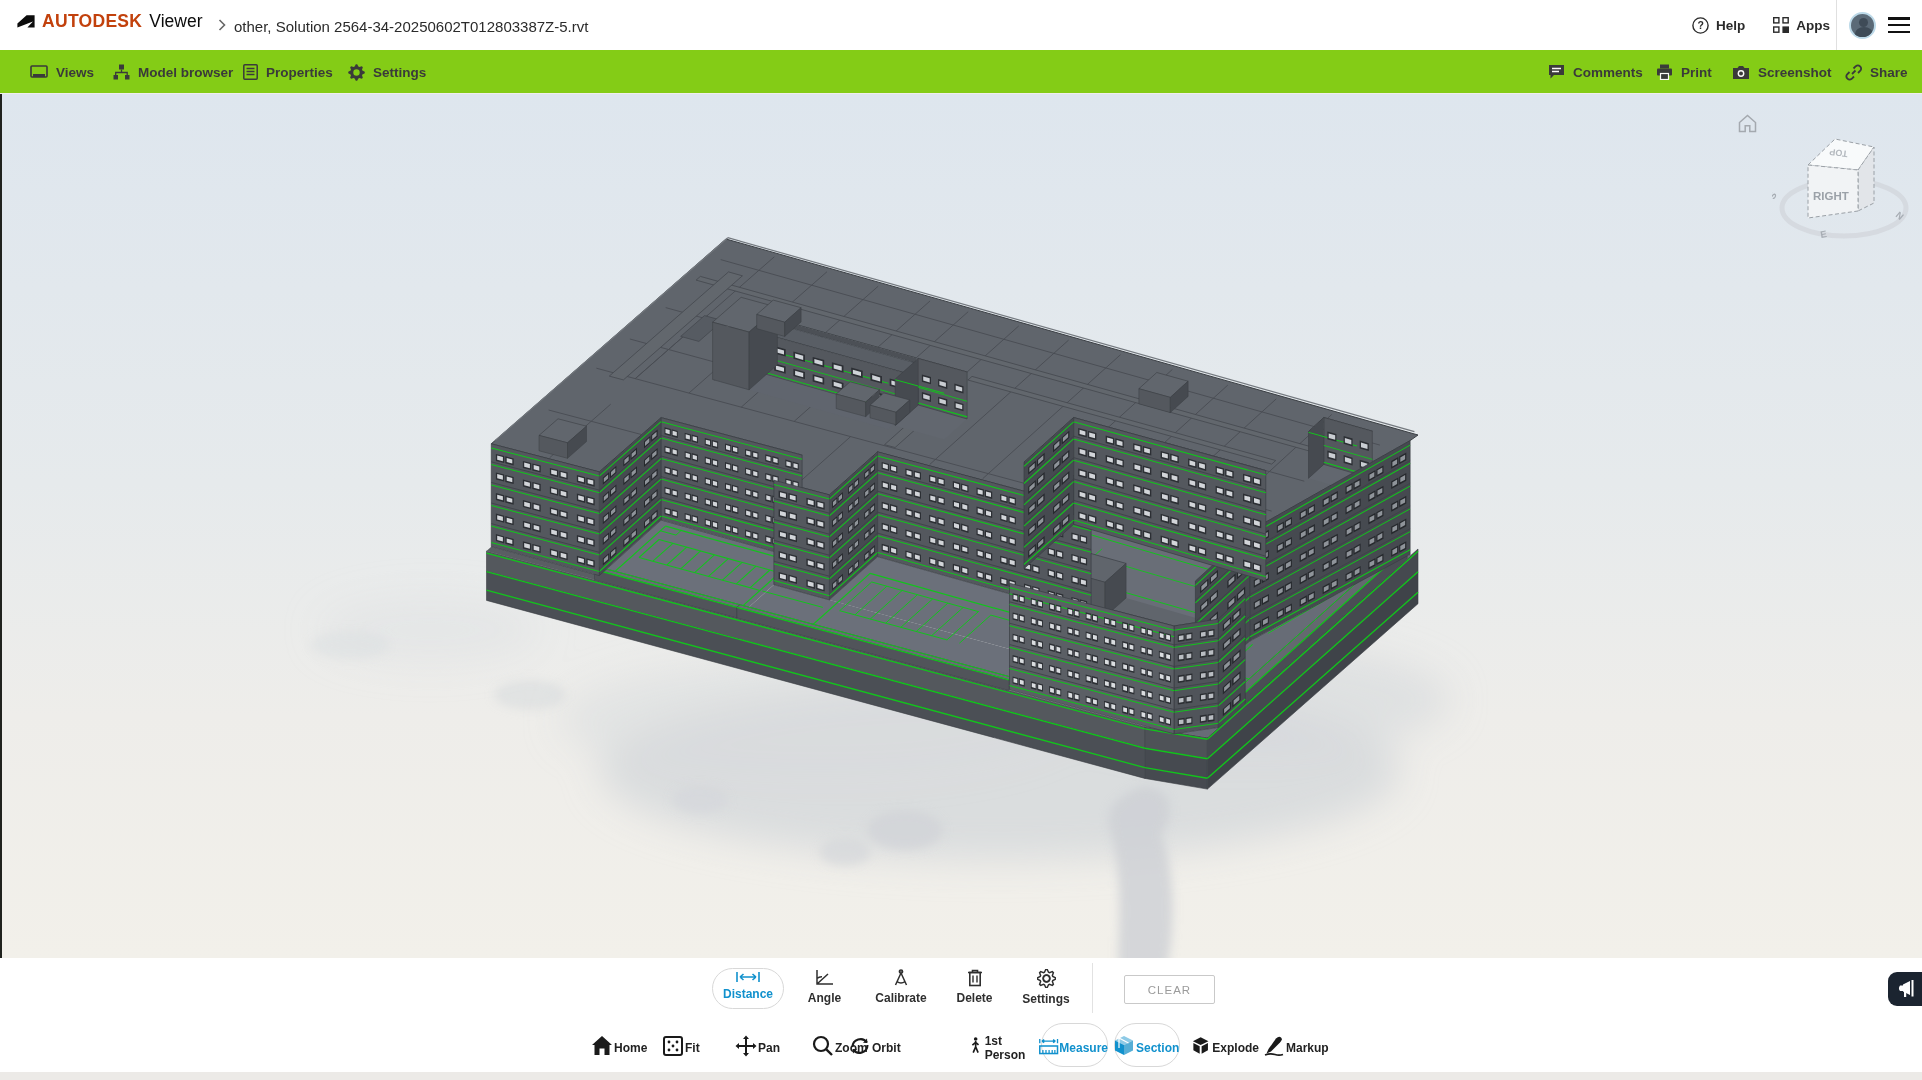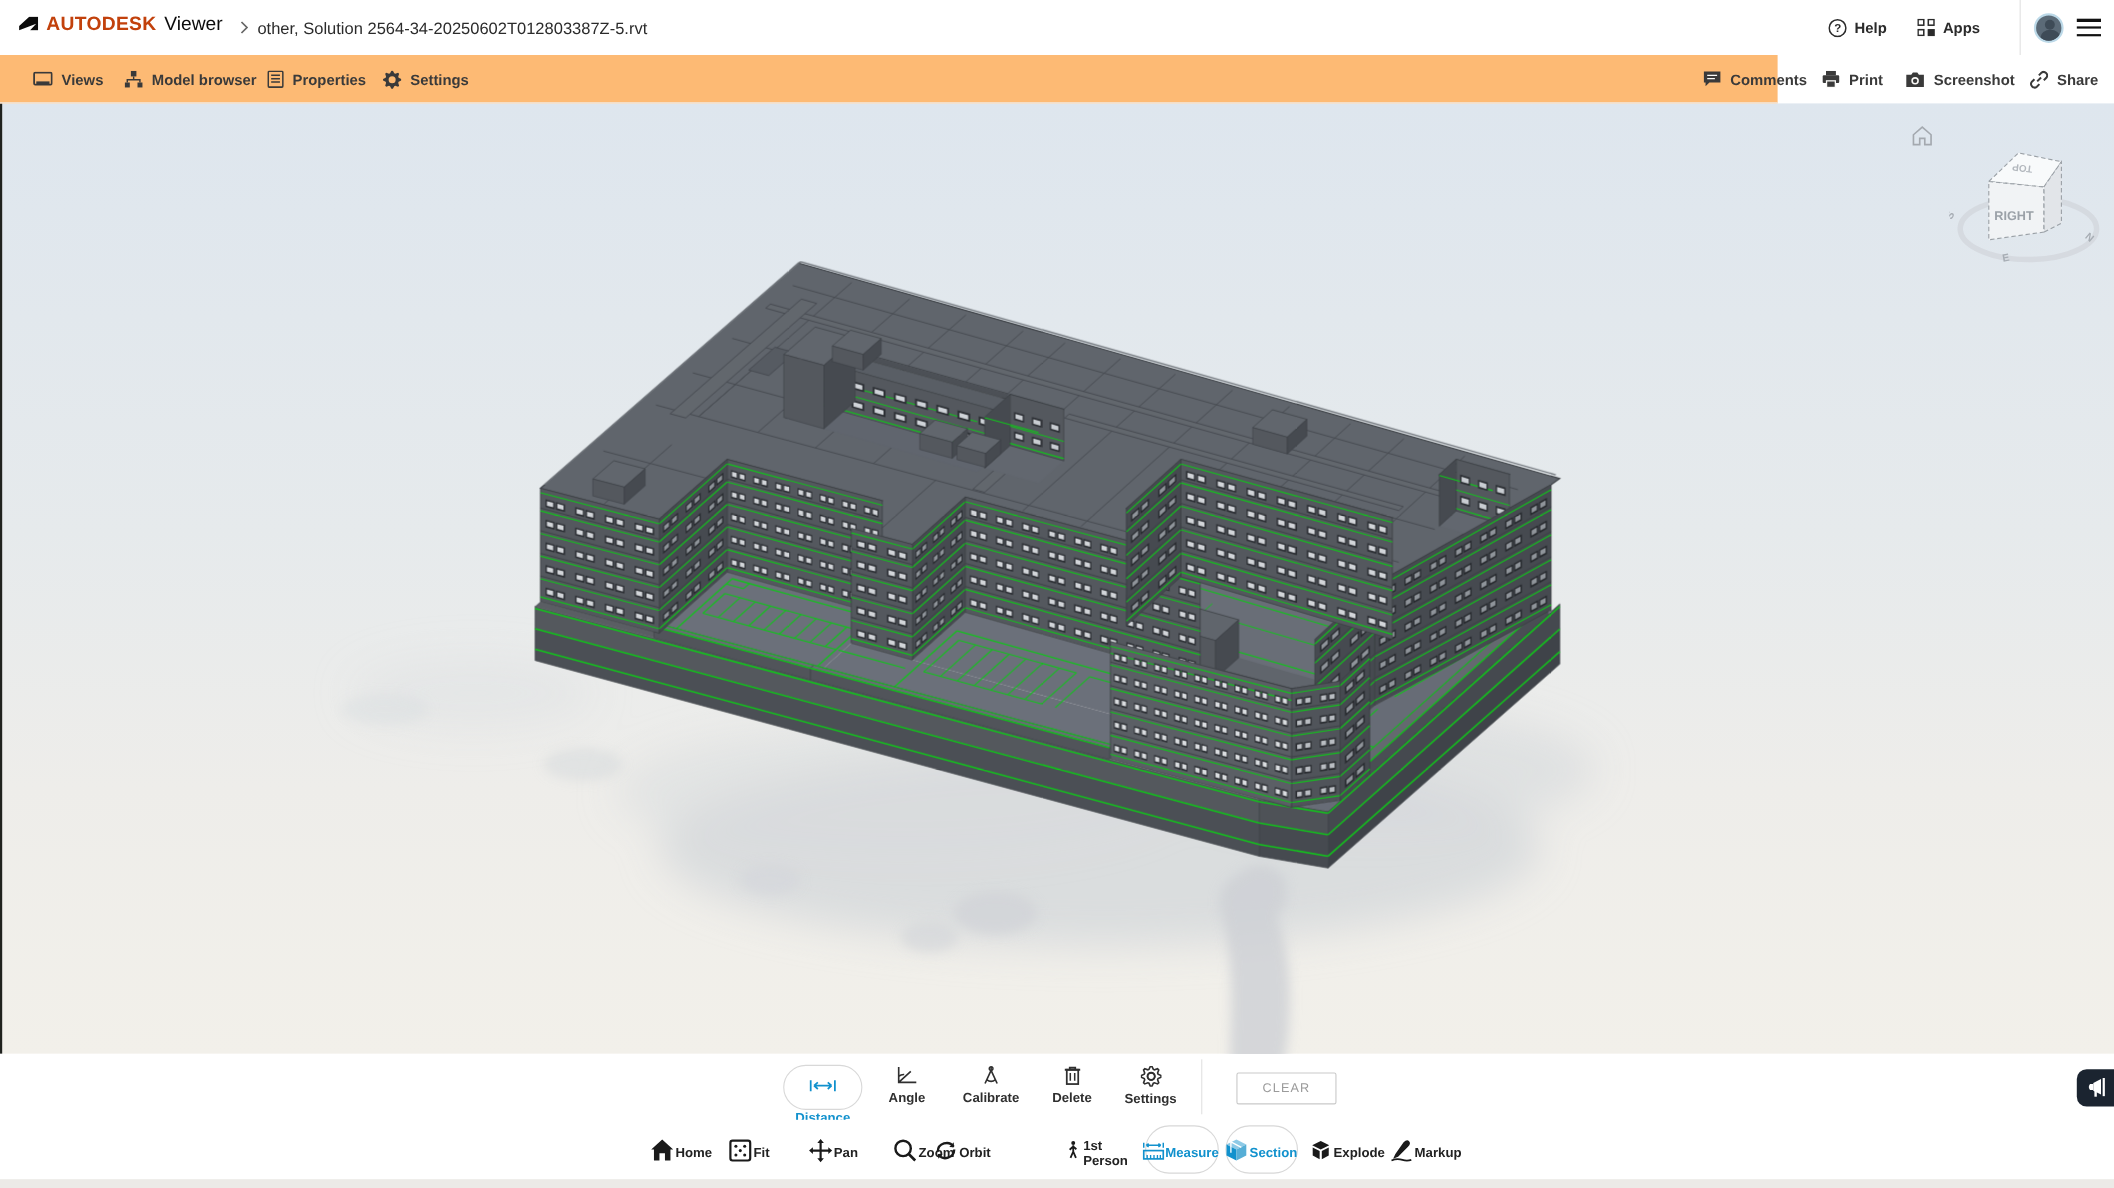--- a/index.html
+++ b/index.html
@@ -10,21 +10,21 @@
 .fname{position:absolute;left:234px;top:18px;font-size:15px;color:#2b2b2b;}
 .tb-right{position:absolute;right:0;top:0;height:50px;display:flex;align-items:center;}
 .hitem{display:flex;align-items:center;font-size:13.5px;font-weight:700;color:#2b2b2b;margin-right:28px;}
 .hitem svg{margin-right:7px;}
 .vdiv{width:1px;height:50px;background:#e0e0e0;}
 .avatar{width:27px;height:27px;border-radius:50%;background:#5b6a77;margin:0 12px 0 12px;position:relative;overflow:hidden;border:2px solid #bcd9e8;}
 .avatar:before{content:"";position:absolute;left:8px;top:4px;width:9px;height:9px;border-radius:50%;background:#3e4b57;}
 .avatar:after{content:"";position:absolute;left:3.5px;top:13px;width:18px;height:14px;border-radius:50% 50% 0 0;background:#3e4b57;}
 .burger{width:22px;height:16px;margin-right:12px;display:flex;flex-direction:column;justify-content:space-between;}
 .burger div{height:2.5px;background:#111;}
-.toolbar2{position:absolute;left:0;top:50px;width:1616px;height:44px;background:#fdba74;z-index:29;border-bottom:1px solid #f0eeec;}
+.toolbar2{position:absolute;left:0;top:50px;width:1922px;height:44px;background:#84cc16;z-index:29;border-bottom:1px solid #f0eeec;}
 .t2item{position:absolute;top:0;height:44px;display:flex;align-items:center;font-size:13.5px;font-weight:700;color:#3a3a3a;}
 .t2item svg{margin-right:8px;}
 .viewport{position:absolute;left:0;top:94px;width:1922px;height:864px;background:linear-gradient(180deg,#dee6ee 0%,#e6eaec 45%,#eeedea 72%,#f2f0ea 100%);border-left:2px solid #20221e;overflow:hidden;}
 .mbar{position:absolute;left:0;top:958px;width:1922px;height:60px;background:#fff;z-index:20;}
 .mitem{display:flex;flex-direction:column;align-items:center;justify-content:center;color:#2f2f2f;}
 .mlabel{font-size:12px;font-weight:700;margin-top:4px;color:#2f2f2f;}
 .pill{border:1px solid #d8d8d8;border-radius:22px;background:#fff;}
 .blue{color:#1191cd !important;}
 .mdiv{position:absolute;left:1092px;top:5px;width:1px;height:50px;background:#e2e2e2;}
 .clearbtn{position:absolute;left:1124px;top:975px;width:91px;height:29px;border:1px solid #c9c9c9;border-radius:2px;background:#fff;color:#9b9b9b;font-size:11.5px;letter-spacing:1px;display:flex;align-items:center;justify-content:center;z-index:21;}
@@ -1618,21 +1618,21 @@
   </div>
   <svg class="crumb" style="left:218px;top:19px;position:absolute;" width="8" height="12" viewBox="0 0 8 12">
       <path d="M1.5 1 L6.5 6 L1.5 11" fill="none" stroke="#666" stroke-width="1.6"></path>
     </svg>
   <div class="fname">other, Solution 2564-34-20250602T012803387Z-5.rvt</div>
   <div class="tb-right">
     <div class="hitem"><svg width="17" height="17" viewBox="0 0 17 17">
           <circle cx="8.5" cy="8.5" r="7.6" fill="none" stroke="#2b2b2b" stroke-width="1.4"></circle>
           <text x="5.5" y="12" font-size="10.5" font-weight="700" fill="#2b2b2b">?</text>
         </svg>Help</div>
-    <div class="hitem" style="margin-right:36px;"><svg width="16" height="16" viewBox="0 0 16 16">
+    <div class="hitem" style="margin-right:6px;"><svg width="16" height="16" viewBox="0 0 16 16">
           <rect x="0.7" y="0.7" width="5.2" height="5.2" fill="none" stroke="#2b2b2b" stroke-width="1.4"></rect>
           <rect x="10" y="0.7" width="5.2" height="5.2" fill="none" stroke="#2b2b2b" stroke-width="1.4"></rect>
           <rect x="0.7" y="10" width="5.2" height="5.2" fill="none" stroke="#2b2b2b" stroke-width="1.4"></rect>
           <rect x="9.4" y="9.4" width="6.6" height="6.6" fill="#2b2b2b"></rect>
         </svg>Apps</div>
     <div class="vdiv"></div>
     <div class="avatar"></div>
     <div class="burger">
         <div></div>
         <div></div>
@@ -1676,21 +1676,21 @@
   <div class="t2item" style="left:1845px;"><svg width="17" height="17" viewBox="0 0 17 17">
         <path d="M7 10 L10.5 6.5" stroke="#3a3a3a" stroke-width="1.8"></path>
         <path d="M8.5 4.5 L10.8 2.2 a3.2 3.2 0 0 1 4.5 4.5 L13 9" fill="none" stroke="#3a3a3a" stroke-width="1.8"></path>
         <path d="M9 12.5 L6.7 14.8 a3.2 3.2 0 0 1 -4.5 -4.5 L4.5 8" fill="none" stroke="#3a3a3a" stroke-width="1.8"></path>
       </svg>Share</div>
 </div>
 
 <div class="mbar">
 
   <div style="position:absolute;left:712px;top:10px;width:72px;height:41px;" class="pill"></div>
-  <div class="mitem" style="position:absolute;left:712px;top:23px;width:72px;gap:12px;">
+  <div class="mitem" style="position:absolute;left:712px;top:13px;width:72px;">
     <svg width="26" height="12" viewBox="0 0 26 12">
         <path d="M2 1 V11 M24 1 V11 M5 6 H21 M5 6 L8.5 3 M5 6 L8.5 9 M21 6 L17.5 3 M21 6 L17.5 9" stroke="#1191cd" stroke-width="1.6" fill="none"></path>
       </svg>
     <div class="mlabel blue">Distance</div>
   </div>
   <div class="mitem" style="position:absolute;left:797px;top:11px;width:55px;">
     <svg width="22" height="18" viewBox="0 0 22 18">
         <path d="M3 1 V15 H19 M3 15 L14 5 M3 9.5 A7 7 0 0 1 8 7.8" fill="none" stroke="#2f2f2f" stroke-width="1.5"></path>
       </svg>
     <div class="mlabel">Angle</div>

